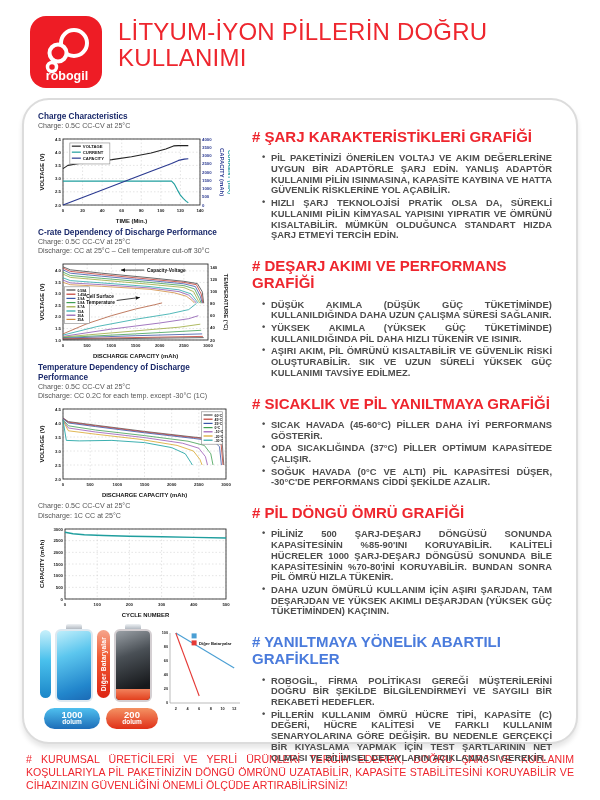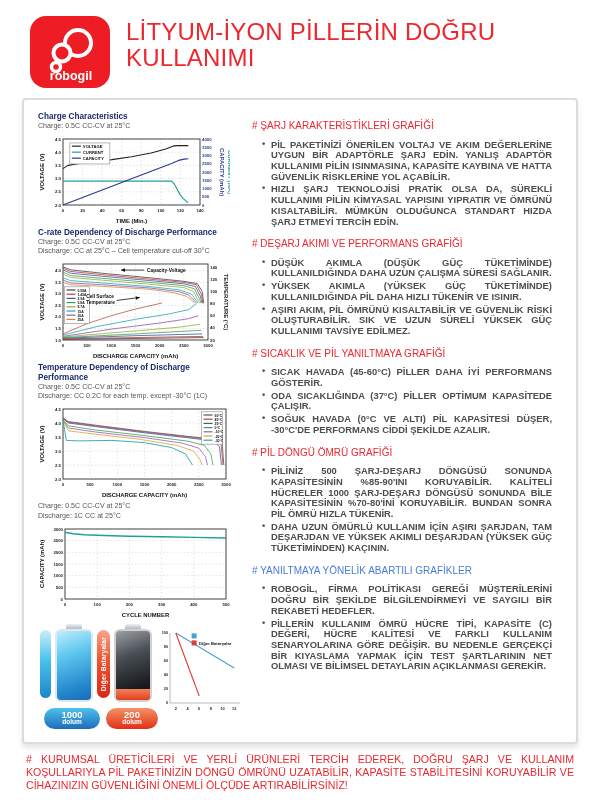--- a/index.html
+++ b/index.html
@@ -6,26 +6,26 @@
     --red:#ee262e; --logo-red:#ee1c25; --blue-head:#4a7bdc;
     --body:#4d4d4d; --navy:#1b2a6b;
   }
   *{box-sizing:border-box}
   html,body{margin:0;padding:0}
   body{width:600px;height:800px;background:#fff;font-family:"Liberation Sans",sans-serif;overflow:hidden}
   svg text{font-family:"Liberation Sans",sans-serif}
 
   
   .header{display:flex;align-items:flex-start;gap:16px;padding:16px 24px 0 30px}
-  .logo{width:80px;height:72px;background:var(--logo-red);border-radius:16px;flex:0 0 auto;
+  .logo{width:72px;height:72px;background:var(--logo-red);border-radius:16px;flex:0 0 auto;
         display:flex;align-items:center;justify-content:center}
   .title{color:var(--red);font-weight:400;font-size:24px;line-height:1.08;margin-top:3px;letter-spacing:.2px}
 
   
-  .card{margin:10px 22px 0;height:646px;border:2px solid #dcdcdc;border-radius:4px;
+  .card{margin:10px 22px 0;height:646px;border:2px solid #dcdcdc;border-radius:27px;
         box-shadow:0 4px 5px rgba(0,0,0,.10);padding:12px 14px 8px;display:flex;gap:10px;background:#fff}
   .left-col{width:204px;flex:0 0 auto}
   .right-col{flex:1;padding-right:2px}
 
   
   .chart-block{margin-bottom:4px}
   .chart-title{font-size:8.2px;color:var(--navy);font-weight:bold;margin:0;line-height:1.2}
   .chart-sub{font-size:7.1px;color:#555;margin:0;line-height:1.3}
   .chart{display:block;margin-top:3px}
   .c1{width:192px;height:90px}
@@ -55,21 +55,21 @@
       background:linear-gradient(180deg,#f2825c,#e2401e)}
   .badge{height:21px;border-radius:11px;color:#fff;text-align:center;line-height:.95;padding-top:2px}
   .badge-blue{left:6px;top:86px;width:56px;background:linear-gradient(180deg,#4fc0ef,#1d6db8)}
   .badge-red{left:68px;top:86px;width:52px;background:linear-gradient(180deg,#f49263,#e03018)}
   .badge .val{font-size:9.5px;font-weight:800;display:block}
   .badge .unit{font-size:6.5px;font-weight:bold;display:block}
   .mini{left:120px;top:0;width:84px;height:90px}
 
   
   .text-sec{margin-bottom:11px}
-  .sec-head{font-size:10px;color:var(--red);margin:8px 0 3px;font-weight:400;line-height:1.15}
+  .sec-head{font-size:15px;color:var(--red);margin:16px 0 3px;font-weight:700;line-height:1.15}
   .sec-head.blue{color:var(--blue-head)}
   .bullets{list-style:none;margin:8px;padding:0}
   .bullets li{position:relative;padding-left:11px;text-align:justify;font-weight:bold;color:var(--body);
       font-size:9.4px;line-height:1.14;margin-bottom:2px}
   .bullets li::before{content:"•";position:absolute;left:2px;top:-1px;color:var(--body)}
 
   
   .footer{padding:9px 26px 0;color:var(--red);font-weight:400;font-size:10.6px;line-height:1.25;text-align:justify}
 </style>
 </head>

